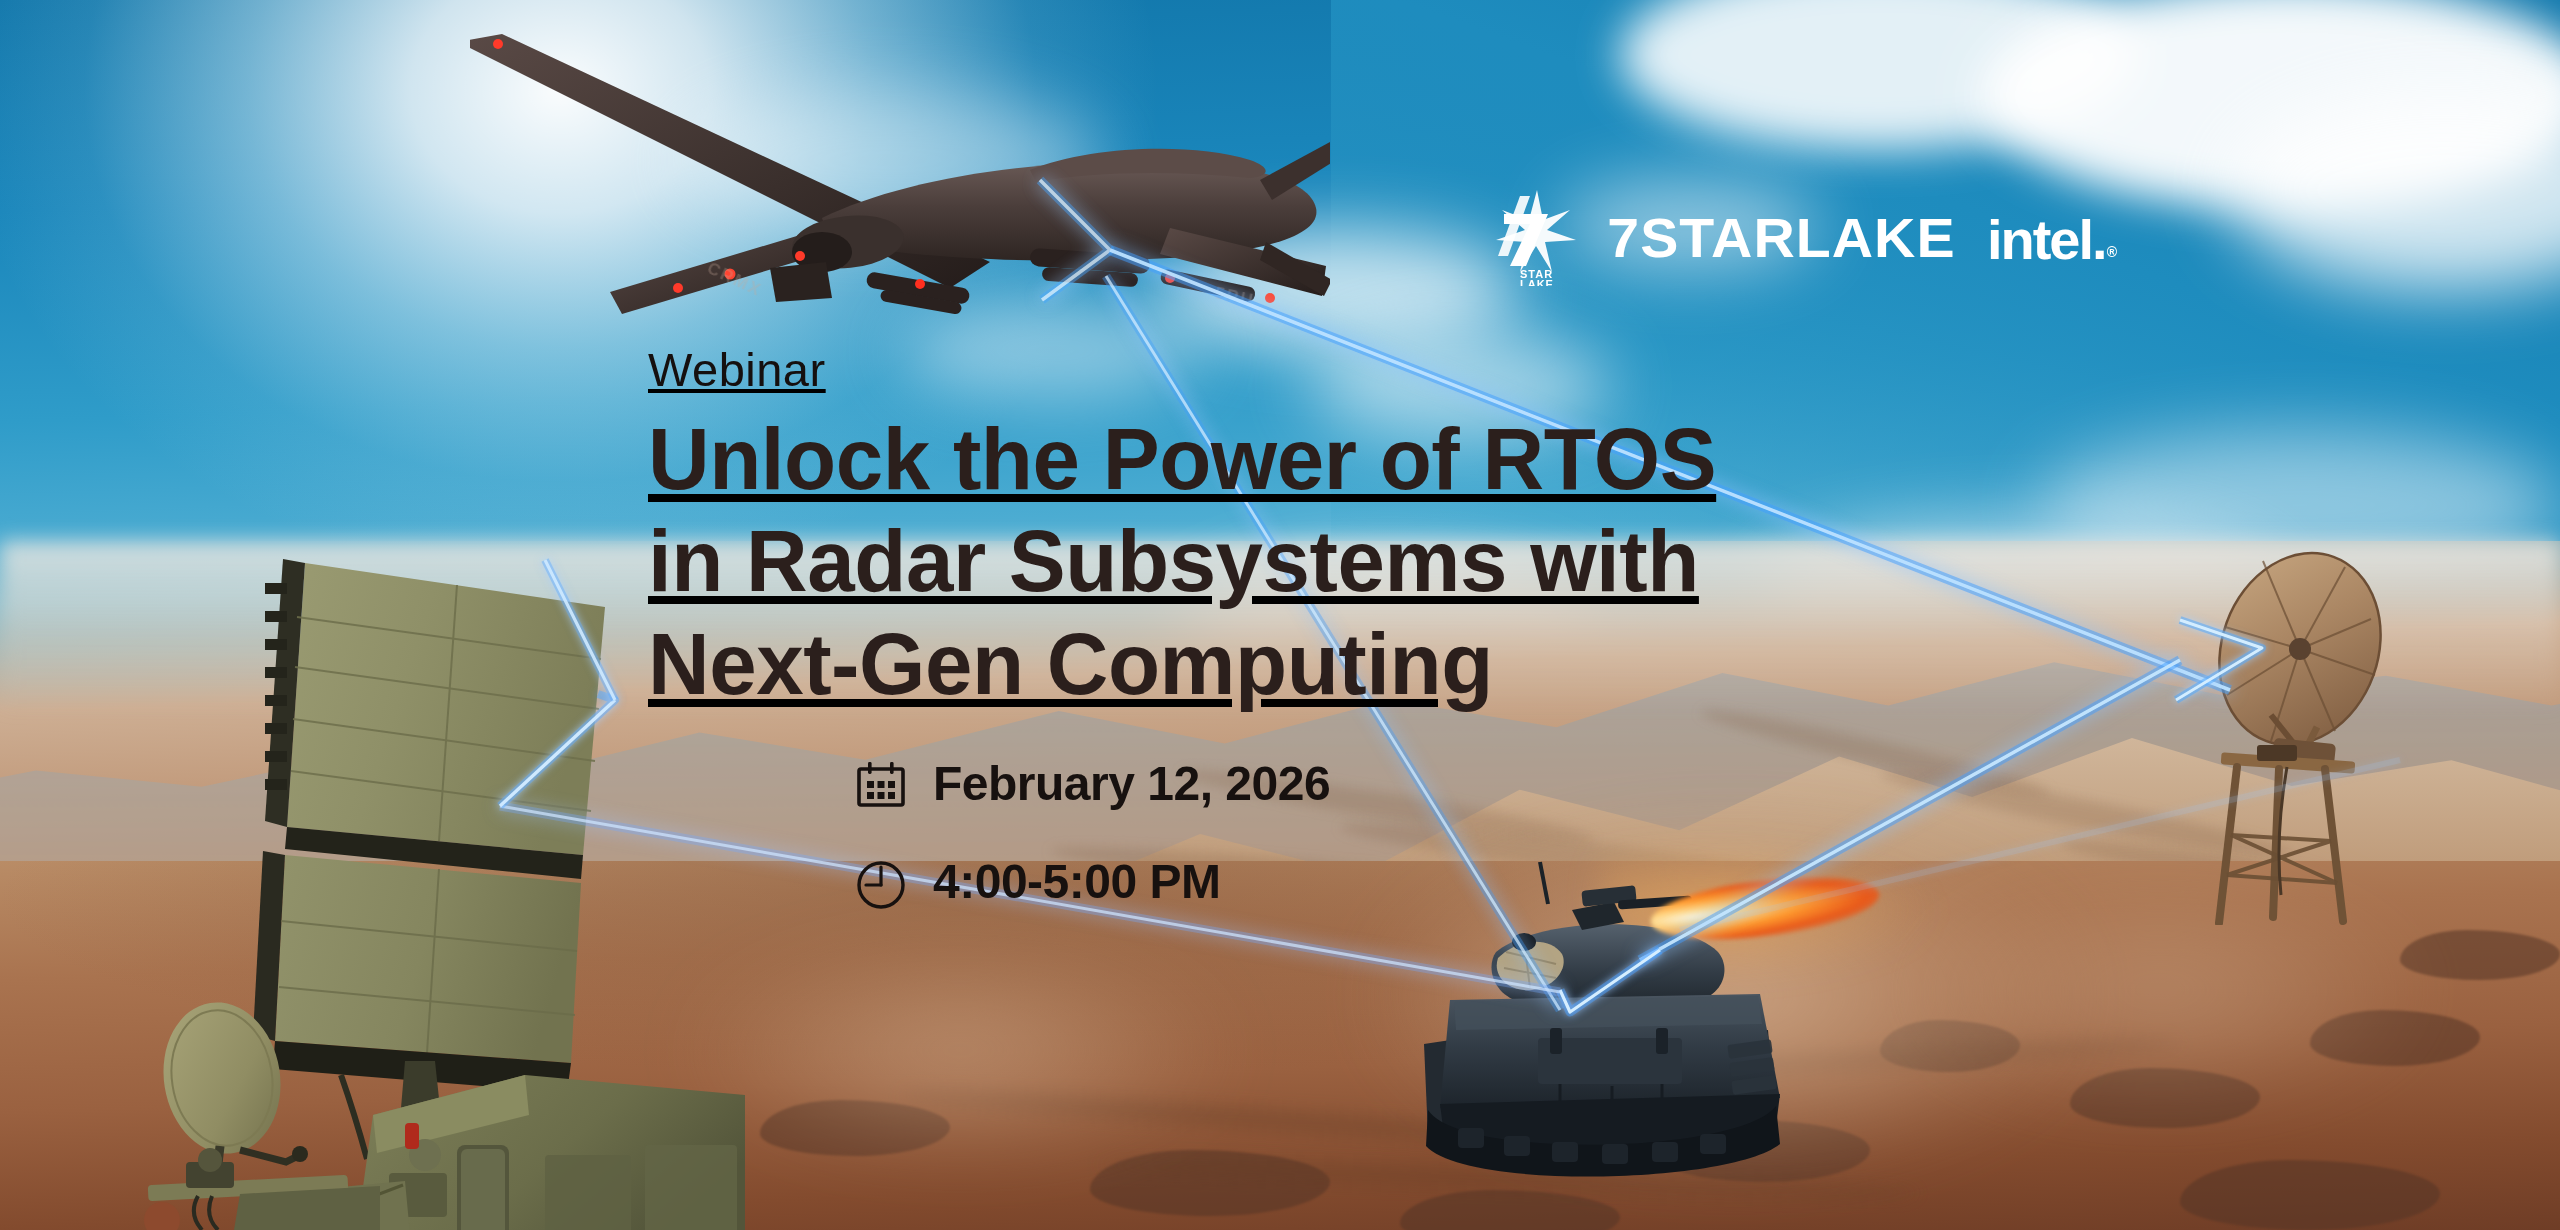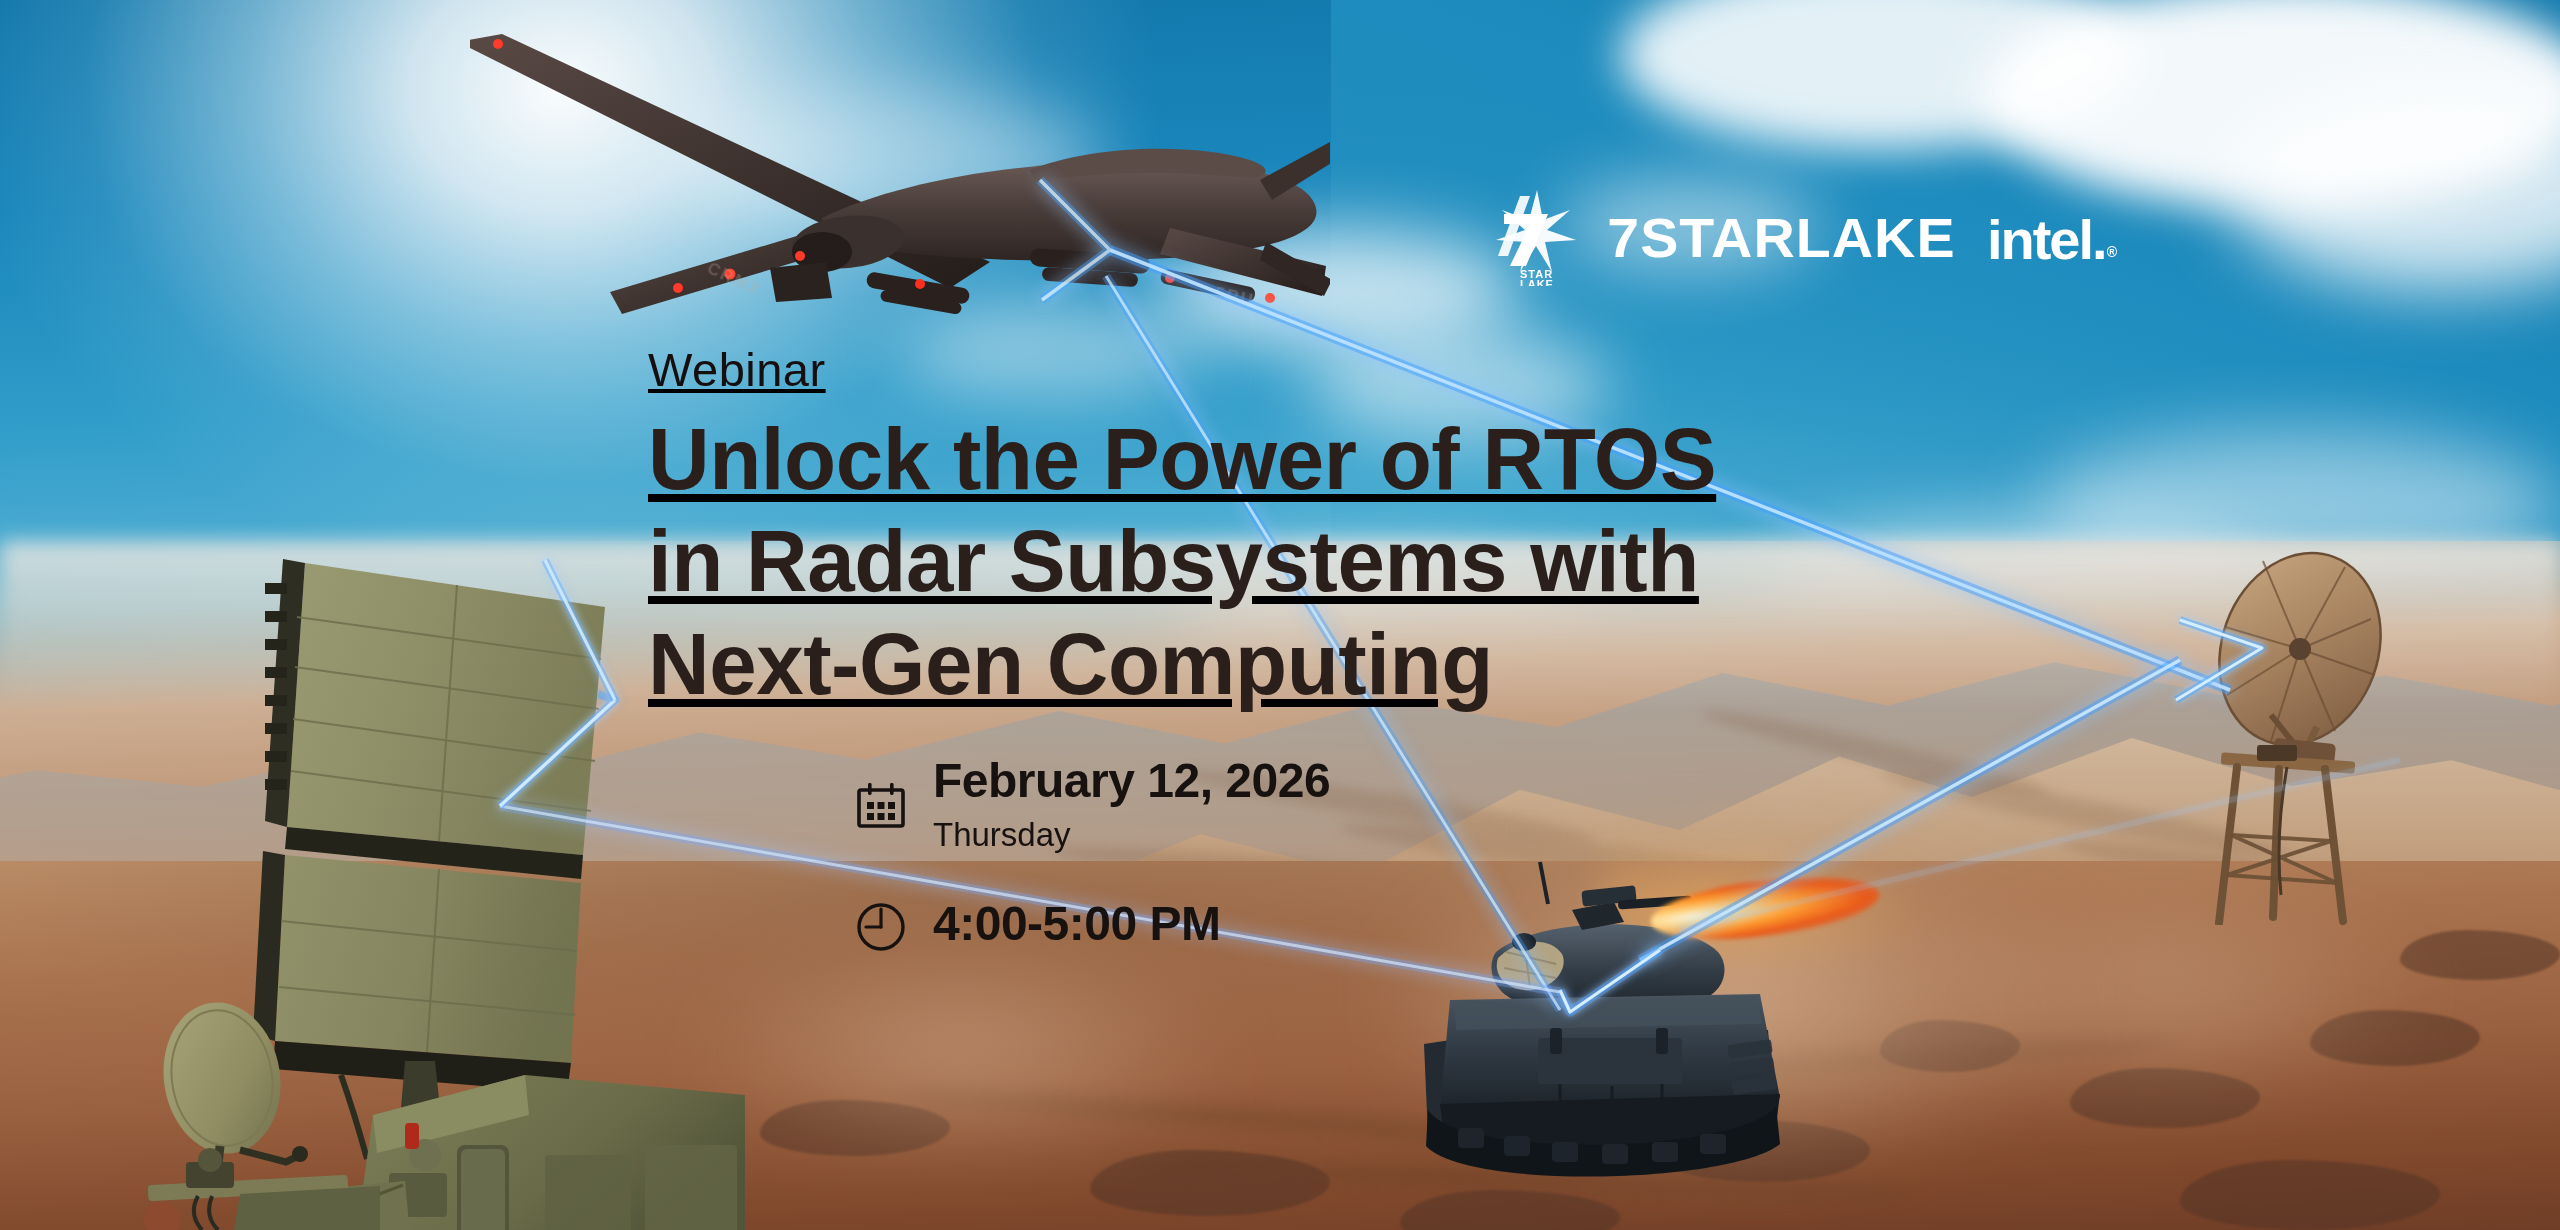--- a/index.html
+++ b/index.html
@@ -658,21 +658,20 @@
             <rect x="22.5" y="20" width="7" height="7"></rect>
             <rect x="33" y="20" width="7" height="7"></rect>
             <rect x="12" y="31" width="7" height="7"></rect>
             <rect x="22.5" y="31" width="7" height="7"></rect>
             <rect x="33" y="31" width="7" height="7"></rect>
           </g>
         </svg>
       </div>
       <div>
         <div class="detail-primary">February 12, 2026</div>
-        <div class="detail-secondary">Thursday</div>
       </div>
     </div>
 
     <div class="detail-row">
       <div class="detail-icon">
         <svg viewBox="0 0 52 52" xmlns="http://www.w3.org/2000/svg">
           <circle cx="26" cy="26" r="22" fill="none" stroke="#17110f" stroke-width="3.4"></circle>
           <path d="M 26 26 L 26 8" stroke="#17110f" stroke-width="3.2" stroke-linecap="round"></path>
           <path d="M 26 26 L 11 26" stroke="#17110f" stroke-width="3.2" stroke-linecap="round"></path>
         </svg>

